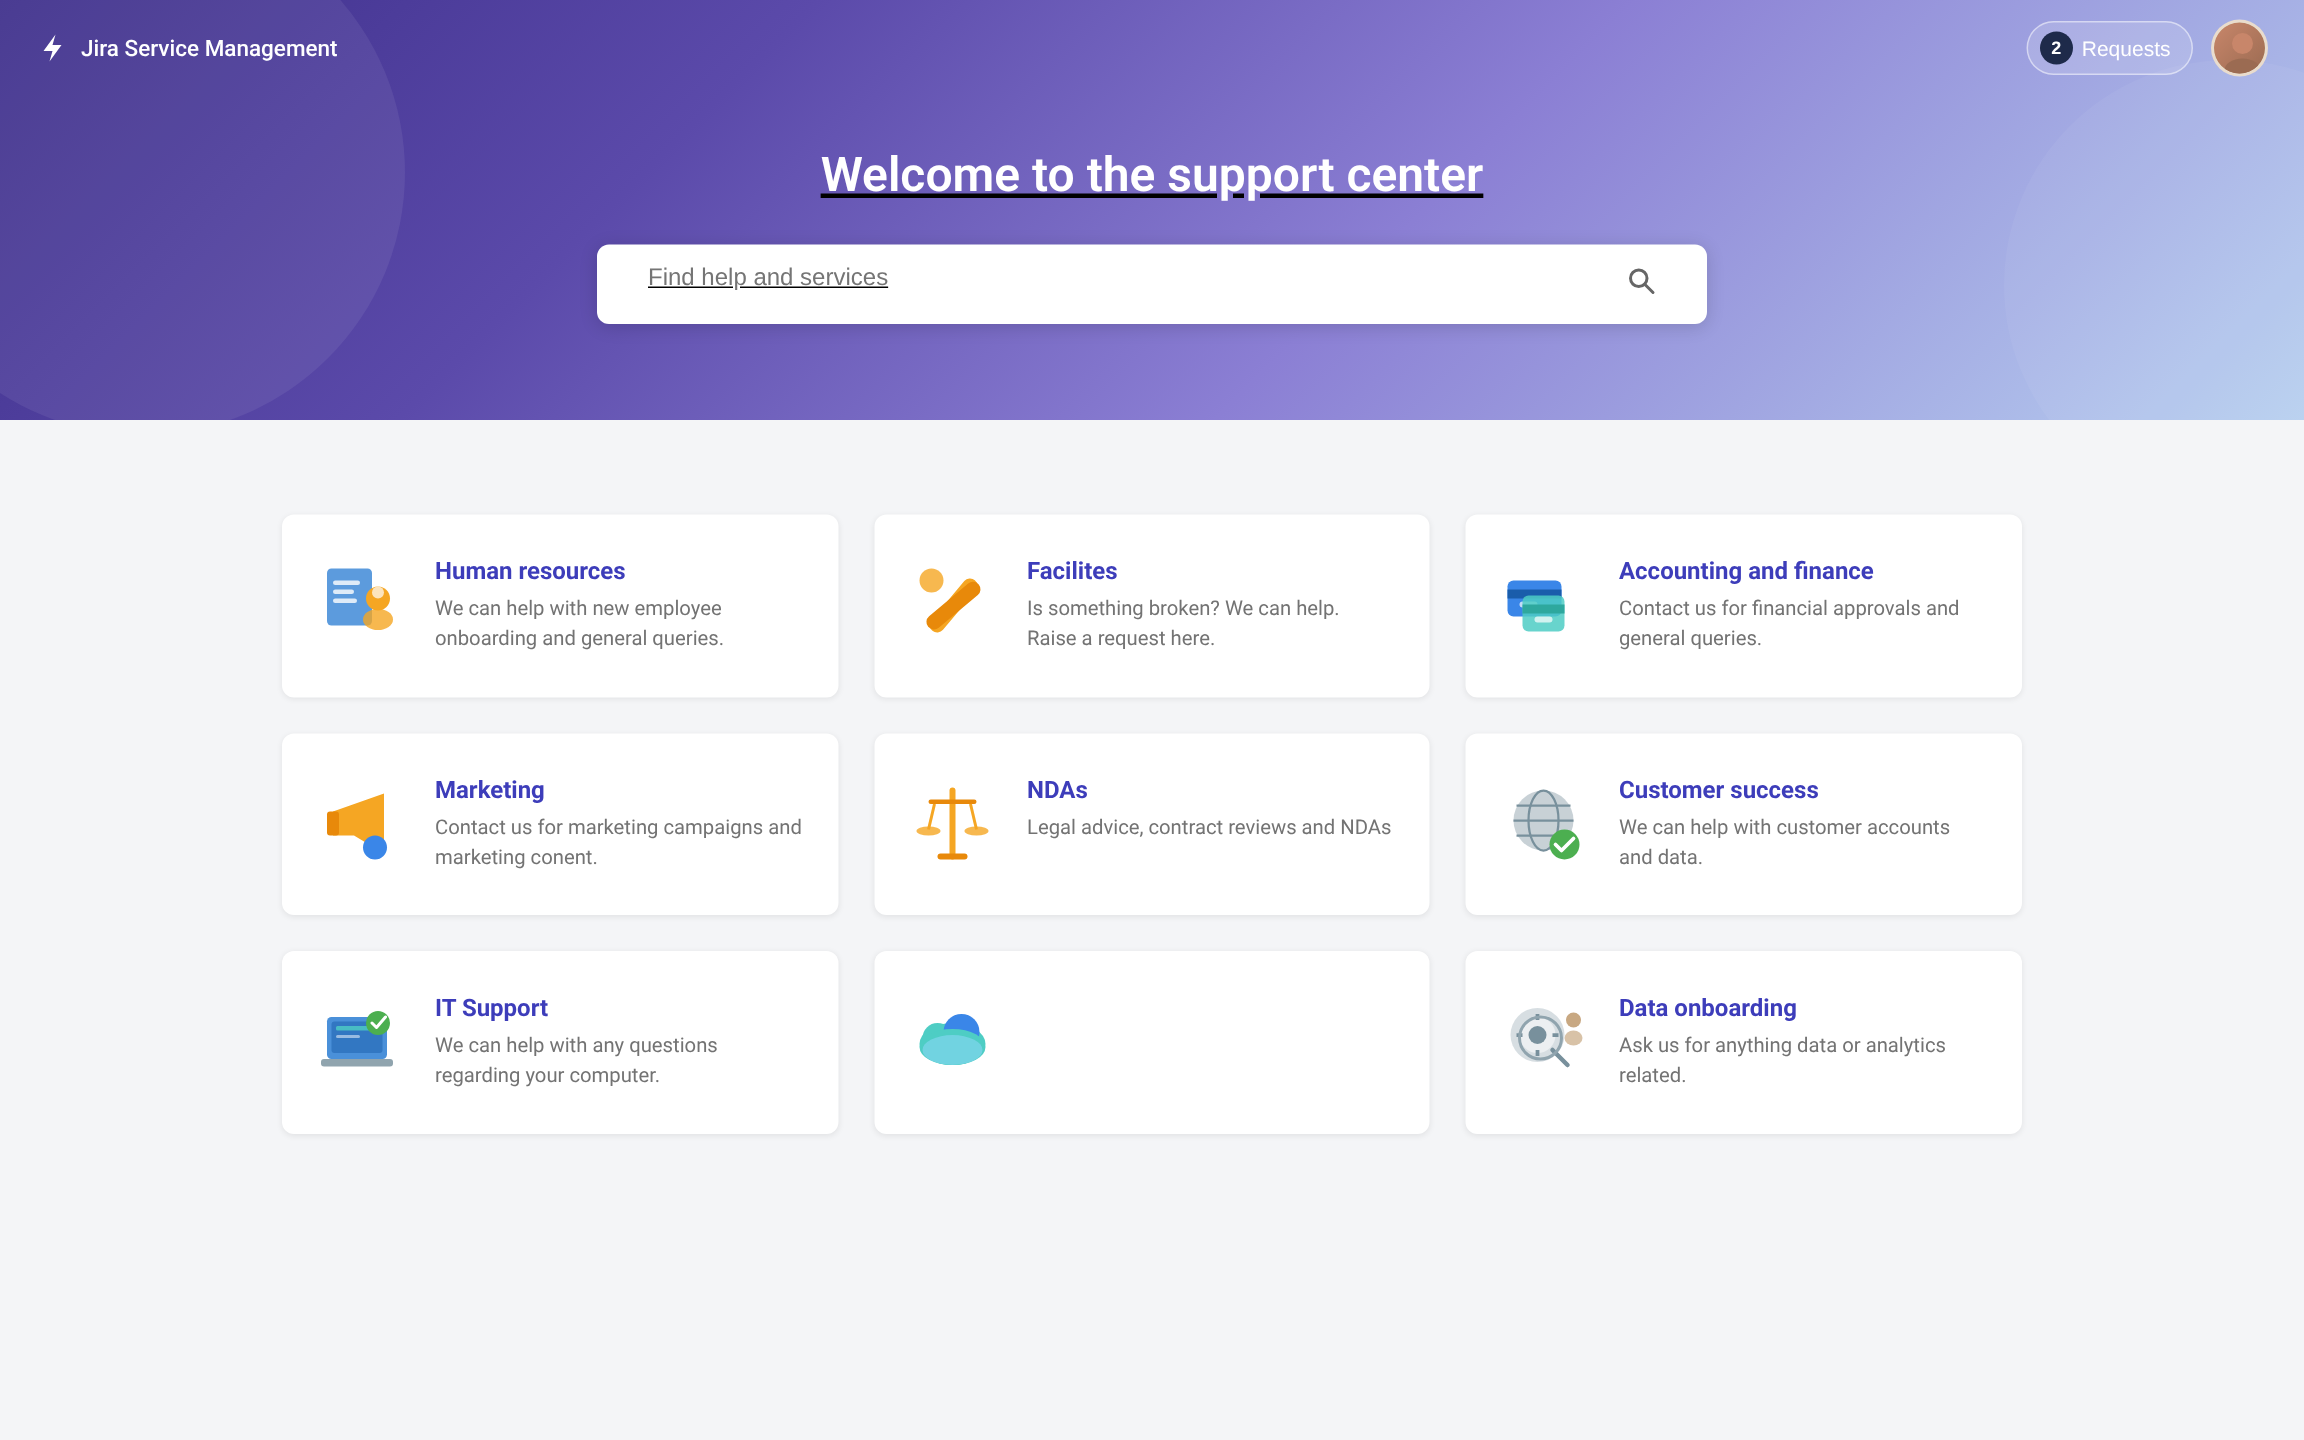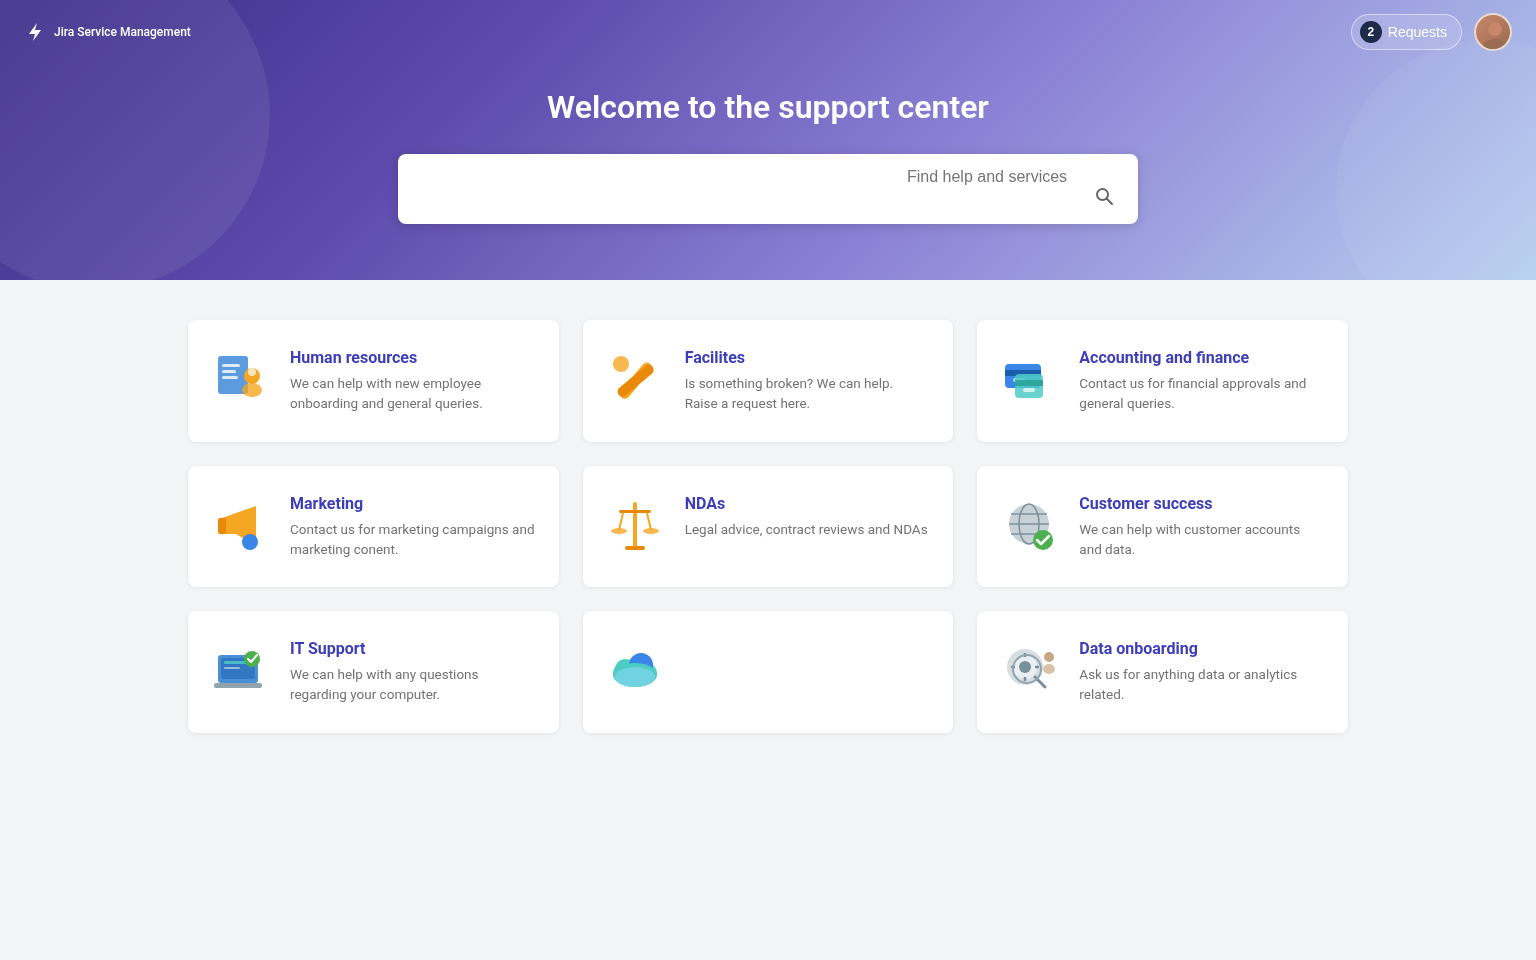--- a/index.html
+++ b/index.html
@@ -14,21 +14,21 @@
       align-items: center;
       justify-content: space-between;
       padding: 0 24px;
       z-index: 10;
     }
     .nav-brand {
       display: flex;
       align-items: center;
       gap: 8px;
       color: white;
-      font-size: 12px;
+      font-size: 15px;
       font-weight: 500;
       text-decoration: none;
     }
     .nav-right {
       display: flex;
       align-items: center;
       gap: 12px;
     }
     .requests-btn {
       display: flex;
@@ -70,20 +70,21 @@
     .hero {
       background: linear-gradient(135deg, #3d2e8a 0%, #5b4aaa 30%, #8b7fd4 60%, #b8d0f0 100%);
       min-height: 280px;
       display: flex;
       flex-direction: column;
       align-items: center;
       justify-content: center;
       padding: 80px 24px 48px;
       position: relative;
       overflow: hidden;
+      text-decoration: underline;
     }
     .hero::before {
       content: '';
       position: absolute;
       top: -60px; left: -80px;
       width: 350px; height: 350px;
       background: rgba(255,255,255,0.07);
       border-radius: 50%;
     }
     .hero::after {
@@ -101,44 +102,43 @@
       margin-bottom: 28px;
       text-align: center;
       z-index: 1;
     }
     .search-bar {
       width: 100%;
       max-width: 740px;
       background: white;
       border-radius: 8px;
       display: flex;
-      align-items: flex-end;
-      padding: 14px 24px;
+      align-items: flex-start;
+      padding: 14px 34px;
       box-shadow: 0 2px 12px rgba(0,0,0,0.15);
       z-index: 1;
-      flex-direction: column;
     }
     .search-input {
       flex: 1;
       border: none;
       outline: none;
       font-size: 16px;
       color: #aaa;
       background: transparent;
     }
     .search-icon-wrap {
       color: #666;
       font-size: 18px;
     }
 
     
     .main-content {
       max-width: 1280px;
       margin: 0 auto;
-      padding: 40px 60px 60px;
+      padding: 63px 60px 60px;
     }
 
     .cards-grid {
       display: grid;
       grid-template-columns: repeat(3, 1fr);
       gap: 24px;
     }
 
     .service-card {
       background: white;

